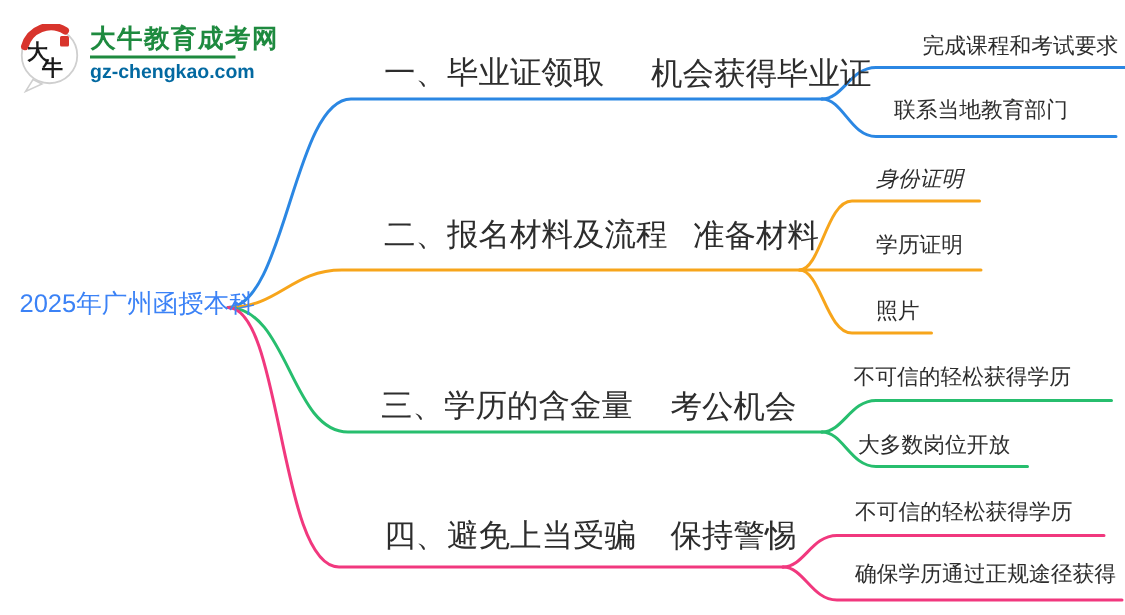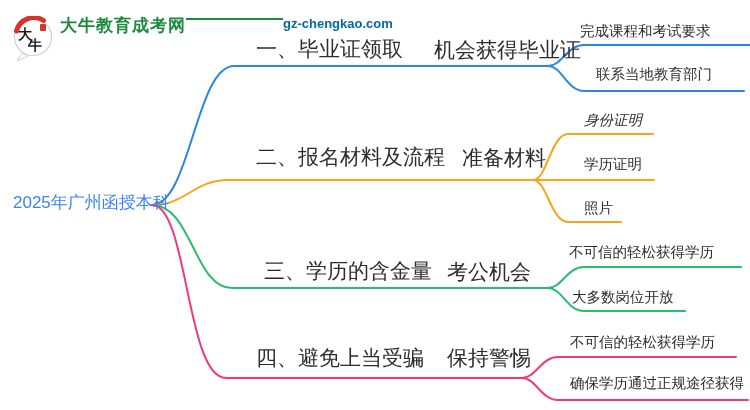--- a/index.html
+++ b/index.html
@@ -20,21 +20,21 @@
     font-size:17px;
     color:#3b82f6;
   }
   .leaf-node{font-size:14.5px;}
   
   .logo{
     position:absolute;left:12px;top:16px;
     display:flex;align-items:flex-start;gap:4px;
     cursor:pointer;
   }
-  .logo-text{display:flex;flex-direction:row;}
+  .logo-text{display:flex;flex-direction:column;}
   .logo-title{
     color:#1E8A3F;font-weight:bold;font-size:17px;line-height:19px;letter-spacing:1px;
   }
   .logo-divider{
     height:2px;background:#1E8A3F;width:97px;margin:2px 0 1px 0;
   }
   .logo-domain{
     color:#0369a1;font-weight:bold;font-size:13px;line-height:15px;
   }
 </style>
@@ -75,30 +75,30 @@
     <div class="logo-title">大牛教育成考网</div>
     <div class="logo-divider"></div>
     <div class="logo-domain">gz-chengkao.com</div>
   </div>
 </div>
 
 <div class="node root-node" style="left:13px;top:193px;">2025年广州函授本科</div>
 
 <div class="node" style="left:256px;top:39px;">一、毕业证领取</div>
 <div class="node" style="left:434px;top:40px;">机会获得毕业证</div>
-<div class="node leaf-node" style="left:580px;top:21px;">完成课程和考试要求</div>
+<div class="node leaf-node" style="left:615px;top:21px;">完成课程和考试要求</div>
 <div class="node leaf-node" style="left:596px;top:64px;">联系当地教育部门</div>
 
 <div class="node" style="left:256px;top:147px;">二、报名材料及流程</div>
 <div class="node" style="left:462px;top:148px;">准备材料</div>
 <div class="node leaf-node" style="left:584px;top:110px;font-style:italic;">身份证明</div>
 <div class="node leaf-node" style="left:584px;top:154px;">学历证明</div>
 <div class="node leaf-node" style="left:584px;top:198px;">照片</div>
 
-<div class="node" style="left:264px;top:261px;">三、学历的含金量</div>
+<div class="node" style="left:254px;top:261px;">三、学历的含金量</div>
 <div class="node" style="left:447px;top:262px;">考公机会</div>
 <div class="node leaf-node" style="left:569px;top:242px;">不可信的轻松获得学历</div>
 <div class="node leaf-node" style="left:572px;top:287px;">大多数岗位开放</div>
 
 <div class="node" style="left:256px;top:348px;">四、避免上当受骗</div>
 <div class="node" style="left:447px;top:348px;">保持警惕</div>
 <div class="node leaf-node" style="left:570px;top:332px;">不可信的轻松获得学历</div>
 <div class="node leaf-node" style="left:570px;top:373px;">确保学历通过正规途径获得</div>
 
 </body></html>

